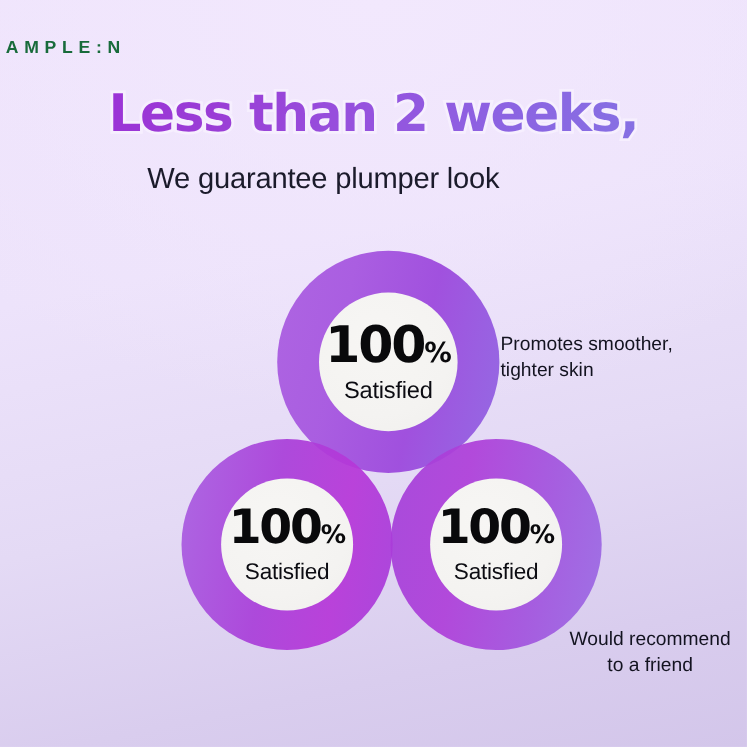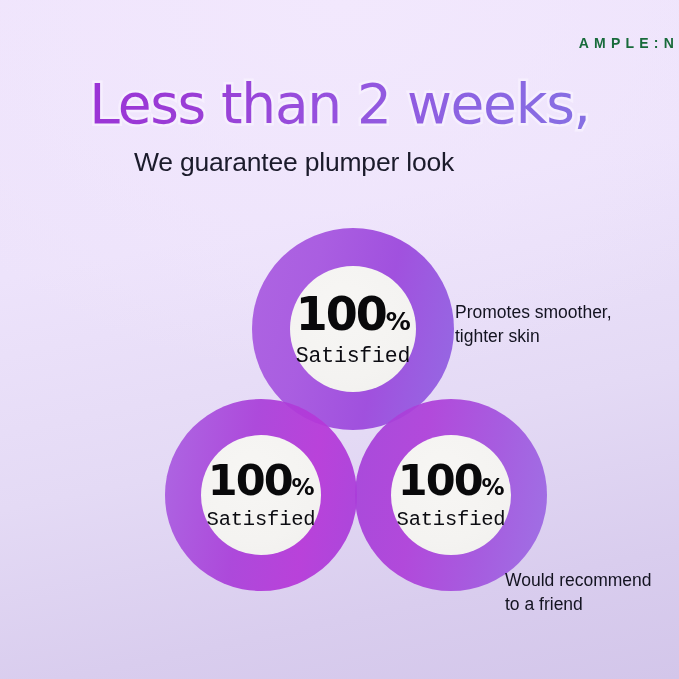--- a/index.html
+++ b/index.html
@@ -23,43 +23,43 @@
       radial-gradient(ellipse 120% 90% at 50% 0%, #F2E8FD 0%, rgba(242,232,253,0) 62%),
       linear-gradient(168deg, #EFE4FC 0%, #EDE3FB 34%, #E4DAF5 62%, #D9CDEE 84%, #D3C6EA 100%);
   }
 
   
   .brand {
     position: absolute;
     top: 35px;
     left: 0;
     width: 679px;
-    text-align: right;
-    font-size: 14px;
+    text-align: left;
+    font-size: 16px;
     font-weight: 700;
     letter-spacing: 5.2px;
     color: #186B3B;
     font-family: "Liberation Sans", sans-serif;
     text-indent: 5.2px;
   }
 
   
   .headline-wrap {
     position: absolute;
     top: 76px;
     left: 0;
     width: 679px;
     text-align: center;
     height: 56px;
   }
   .headline {
     display: inline-block;
     position: relative;
-    font-size: 55px;
-    font-weight: 400;
+    font-size: 47px;
+    font-weight: 700;
     letter-spacing: -1.3px;
     line-height: 56px;
     font-family: "DejaVu Sans", sans-serif;
   }
   .headline .hl-stroke {
     position: absolute;
     left: 0;
     top: 0;
     white-space: nowrap;
     color: #F6EFFE;
@@ -130,21 +130,21 @@
     letter-spacing: -2px;
     display: flex;
     align-items: baseline;
     white-space: nowrap;
   }
   .pct .sym {
     font-weight: 700;
     letter-spacing: -0.5px;
   }
   .sat {
-    font-family: Liberation Mono, monospace;
+    font-family: Liberation Sans, sans-serif;
     color: #0C0C12;
     font-weight: 400;
     letter-spacing: -0.2px;
     text-align: right;
   }
 
   
   #c-top { left: 236px; top: 228px; width: 202px; height: 202px; z-index: 2; }
   #c-top .hole { left: 38px; top: 38px; width: 126px; height: 126px; }
   #c-top .pct { font-size: 46px; }
@@ -170,21 +170,21 @@
     position: absolute;
     font-family: "Liberation Sans", sans-serif;
     font-size: 17.5px;
     line-height: 1.38;
     color: #131320;
     white-space: pre-line;
     z-index: 6;
   }
   #anno-right   { left: 455px; top: 300px; text-align: left; width: 215px; }
   #anno-left    { left: 12px;  top: 381px; text-align: right; width: 150px; }
-  #anno-bottom  { left: 505px; top: 568px; text-align: left; width: 172px; }
+  #anno-bottom  { left: 505px; top: 568px; text-align: center; width: 172px; }
 </style>
 </head>
 <body>
 
 <div id="poster">
 
   <div class="brand">AMPLE:N</div>
 
   <div class="headline-wrap">
     <span class="headline">

